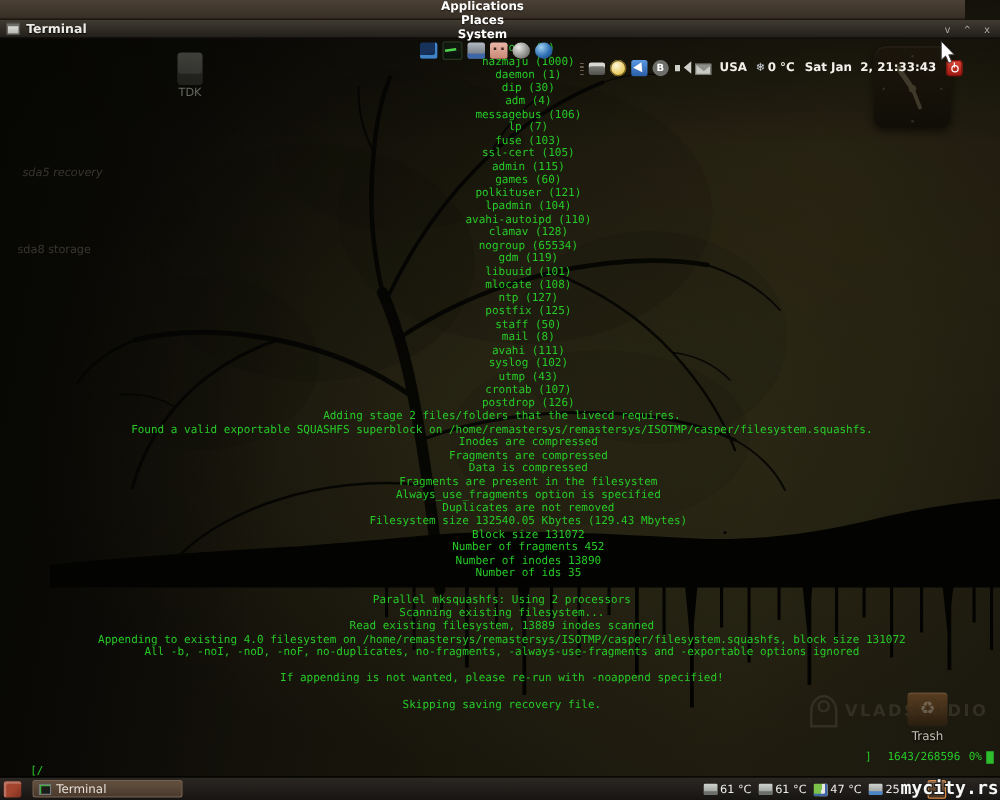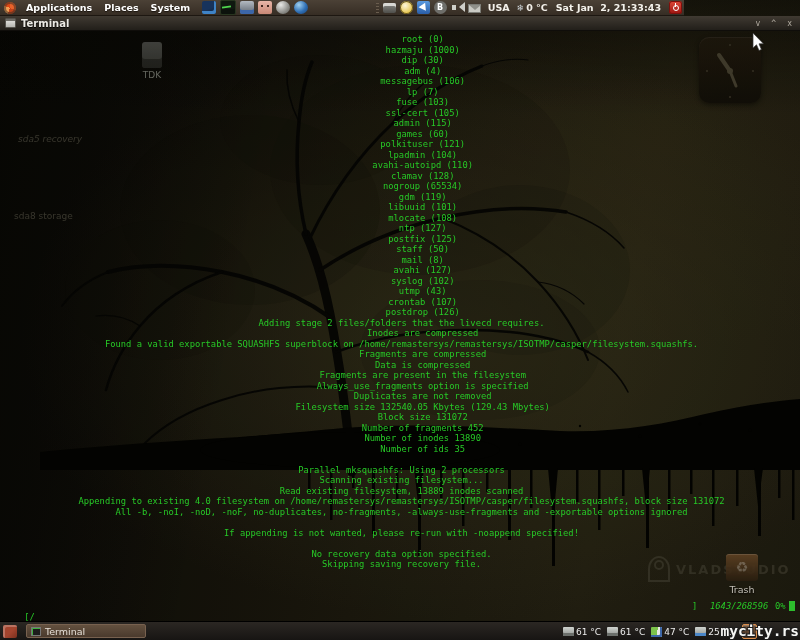--- a/index.html
+++ b/index.html
@@ -13,38 +13,38 @@
       radial-gradient(ellipse 640px 400px at 58% 52%, rgba(66,62,33,.50), rgba(66,62,33,0) 72%),
       radial-gradient(ellipse 520px 300px at 82% 22%, rgba(56,46,24,.30), rgba(56,46,24,0) 70%),
       linear-gradient(100deg,#0b0a06 0%, #13110a 25%, #1c190e 50%, #242112 75%, #1f1c10 100%);}
   .wall-svg{position:absolute;left:0;top:0;z-index:1;}
   
   .desk{position:absolute;z-index:5;}
   .usb-icon{left:142px;top:42px;width:20px;height:26px;border-radius:3px;opacity:.30;
     background:linear-gradient(#cfd3cc,#8f938d);box-shadow:inset 0 -9px 0 rgba(60,60,58,.6);}
   .usb-label{left:130px;top:70px;width:44px;text-align:center;font-size:9px;color:#c2c6ba;opacity:.55;}
   .drive-label-1{left:18px;top:134px;font-size:9px;color:#938f7a;opacity:.38;font-style:italic;}
-  .drive-label-2{left:14px;top:211px;font-size:9px;color:#938f7a;opacity:.38;}
+  .drive-label-2{left:14px;top:195px;font-size:9px;color:#938f7a;opacity:.38;}
   .vlad-mark{left:648px;top:556px;width:150px;display:flex;align-items:center;gap:6px;opacity:.85;}
   .vlad-logo{width:18px;height:22px;border:2px solid #3d3a2b;border-radius:50% 50% 0 0;position:relative;}
   .vlad-logo:before{content:"";position:absolute;left:4px;top:2px;width:6px;height:6px;border:2px solid #3d3a2b;border-radius:50%;}
   .vlad-text{font-size:13px;letter-spacing:2px;color:#3d3a2b;font-weight:bold;}
   .trash-desk{left:719px;top:554px;width:46px;text-align:center;}
   .trash-box{width:32px;height:27px;margin:0 auto;border-radius:3px;opacity:.9;
     background:linear-gradient(#6b4a28,#2f2212);box-shadow:inset 0 1px 0 rgba(255,255,255,.15);
     color:rgba(230,230,220,.35);font-size:14px;line-height:27px;}
   .trash-label{margin-top:3px;font-size:9.5px;color:#d8d4ca;text-shadow:0 1px 2px #000;text-align:center;}
   .clock-widget{left:699px;top:37px;width:62px;height:66px;border-radius:10px;
     background:linear-gradient(rgba(34,26,14,.65), rgba(12,9,5,.72));
     box-shadow:inset 0 1px 1px rgba(255,255,255,.06), 0 2px 5px rgba(0,0,0,.45);}
   .cursor-arrow{left:752px;top:33px;z-index:50;}
   
-  .top-panel{position:absolute;left:0;top:0;width:684px;height:16px;z-index:30;
+  .top-panel{position:absolute;left:0;top:0;width:772px;height:16px;z-index:30;
     background:linear-gradient(#4b4136,#362d24);border-bottom:1px solid #1d1711;
-    display:flex;align-items:center;box-sizing:border-box;padding:0 2px;color:#fff;}
+    display:flex;align-items:center;box-sizing:border-box;padding:0 2px;color:#fff;flex-direction:column;}
   .distro-logo{width:12px;height:12px;border-radius:50%;margin:0 4px 0 2px;
     background:conic-gradient(#e9622a 0 110deg,#c2431a 110deg 200deg,#f29e53 200deg 290deg,#dd4814 290deg 360deg);
     box-shadow:inset 0 0 0 2px rgba(59,47,36,.55);}
   .menu-item{font-size:9.5px;font-weight:bold;padding:0 6px;text-shadow:0 1px 1px #1a140e;cursor:default;}
   .launchers{display:flex;align-items:center;gap:4px;margin-left:6px;}
   .l-icon{width:14px;height:13px;border-radius:2px;}
   .li-monitor{background:linear-gradient(160deg,#17335c 55%,#0d2038);box-shadow:inset -2px -3px 0 #3f83c6;}
   .li-scope{background:#101810;box-shadow:inset 0 -5px 0 #0c120c;border:1px solid #27351f;position:relative;}
   .li-scope:before{content:"";position:absolute;left:1px;top:5px;width:9px;height:2px;background:#4fd44f;transform:rotate(-8deg);}
   .li-pkg{background:linear-gradient(#b3bac2,#5e6670);box-shadow:inset 0 -4px 0 #3c66a8;}
@@ -81,21 +81,21 @@
   .win-controls{margin-left:auto;display:flex;gap:11px;padding-right:3px;}
   .wc{font-size:8px;color:#b3ada2;line-height:15px;font-family:"DejaVu Sans Mono",monospace;}
   
   .terminal{position:absolute;left:0;top:31px;width:800px;height:590px;z-index:10;
     background:rgba(0,0,0,.10);
     font-family:"DejaVu Sans Mono",monospace;font-size:8.8px;line-height:10.5px;
     color:#27c927;padding:3px 0 0 3px;box-sizing:border-box;}
   .tline{white-space:pre;min-height:10.5px;text-align:center;}
   .progress-line{position:absolute;left:3px;top:570px;width:794px;height:11px;white-space:pre;}
   .p-bracket{position:absolute;left:689px;top:0;}
-  .p-count{position:absolute;left:707px;top:0;font-style:italic;}
+  .p-count{position:absolute;left:707px;top:0;}
   .p-pct{position:absolute;left:772px;top:0;}
   .p-cursor{position:absolute;left:786px;top:0;width:6px;height:10px;background:#2dbd2d;}
   
   .bottom-panel{position:absolute;left:0;bottom:0;width:800px;height:19px;z-index:30;
     background:linear-gradient(#2b2723,#171513);border-top:1px solid #000;
     display:flex;align-items:center;box-sizing:border-box;padding:0 2px;}
   .show-desktop{width:14px;height:13px;border-radius:2px;margin-left:1px;
     background:linear-gradient(135deg,#a3442e 55%,#7a2f1e);box-shadow:inset 2px 2px 0 rgba(255,255,255,.25);}
   .task-btn{margin-left:9px;width:120px;height:14px;border-radius:2px;border:1px solid #77614f;
     background:linear-gradient(#63503f,#4a3a2d);display:flex;align-items:center;padding:0 4px;box-sizing:border-box;gap:4px;}
@@ -254,68 +254,68 @@
     <span class="wc">v</span>
     <span class="wc">^</span>
     <span class="wc">x</span>
   </div>
 </div>
 
 <div class="terminal">
   <div>
       <div class="tline">        root (0)</div>
       <div class="tline">        hazmaju (1000)</div>
+      <div class="tline">        daemon (1)</div>
       <div class="tline">        dip (30)</div>
       <div class="tline">        adm (4)</div>
       <div class="tline">        messagebus (106)</div>
       <div class="tline">        lp (7)</div>
       <div class="tline">        fuse (103)</div>
       <div class="tline">        ssl-cert (105)</div>
       <div class="tline">        admin (115)</div>
       <div class="tline">        games (60)</div>
       <div class="tline">        polkituser (121)</div>
       <div class="tline">        lpadmin (104)</div>
       <div class="tline">        avahi-autoipd (110)</div>
       <div class="tline">        clamav (128)</div>
       <div class="tline">        nogroup (65534)</div>
       <div class="tline">        gdm (119)</div>
       <div class="tline">        libuuid (101)</div>
       <div class="tline">        mlocate (108)</div>
       <div class="tline">        ntp (127)</div>
       <div class="tline">        postfix (125)</div>
       <div class="tline">        staff (50)</div>
       <div class="tline">        mail (8)</div>
-      <div class="tline">        avahi (127)</div>
+      <div class="tline">        avahi (111)</div>
       <div class="tline">        syslog (102)</div>
       <div class="tline">        utmp (43)</div>
       <div class="tline">        crontab (107)</div>
       <div class="tline">        postdrop (126)</div>
       <div class="tline">Adding stage 2 files/folders that the livecd requires.</div>
+      <div class="tline">Found a valid exportable SQUASHFS superblock on /home/remastersys/remastersys/ISOTMP/casper/filesystem.squashfs.</div>
       <div class="tline">        Inodes are compressed</div>
-      <div class="tline">Found a valid exportable SQUASHFS superblock on /home/remastersys/remastersys/ISOTMP/casper/filesystem.squashfs.</div>
       <div class="tline">        Fragments are compressed</div>
       <div class="tline">        Data is compressed</div>
       <div class="tline">        Fragments are present in the filesystem</div>
       <div class="tline">        Always_use_fragments option is specified</div>
       <div class="tline">        Duplicates are not removed</div>
       <div class="tline">        Filesystem size 132540.05 Kbytes (129.43 Mbytes)</div>
       <div class="tline">        Block size 131072</div>
       <div class="tline">        Number of fragments 452</div>
       <div class="tline">        Number of inodes 13890</div>
       <div class="tline">        Number of ids 35</div>
       <div class="tline"></div>
       <div class="tline">Parallel mksquashfs: Using 2 processors</div>
       <div class="tline">Scanning existing filesystem...</div>
       <div class="tline">Read existing filesystem, 13889 inodes scanned</div>
       <div class="tline">Appending to existing 4.0 filesystem on /home/remastersys/remastersys/ISOTMP/casper/filesystem.squashfs, block size 131072</div>
       <div class="tline">All -b, -noI, -noD, -noF, no-duplicates, no-fragments, -always-use-fragments and -exportable options ignored</div>
       <div class="tline"></div>
       <div class="tline">If appending is not wanted, please re-run with -noappend specified!</div>
       <div class="tline"></div>
-      <div class="tline">No recovery data option specified.</div>
       <div class="tline">Skipping saving recovery file.</div>
       <div class="tline"></div>
     </div>
   <div class="progress-line">
     <span>[/</span>
     <span class="p-bracket">]</span>
     <span class="p-count">1643/268596</span>
     <span class="p-pct">0%</span>
     <span class="p-cursor"></span>
   </div>

